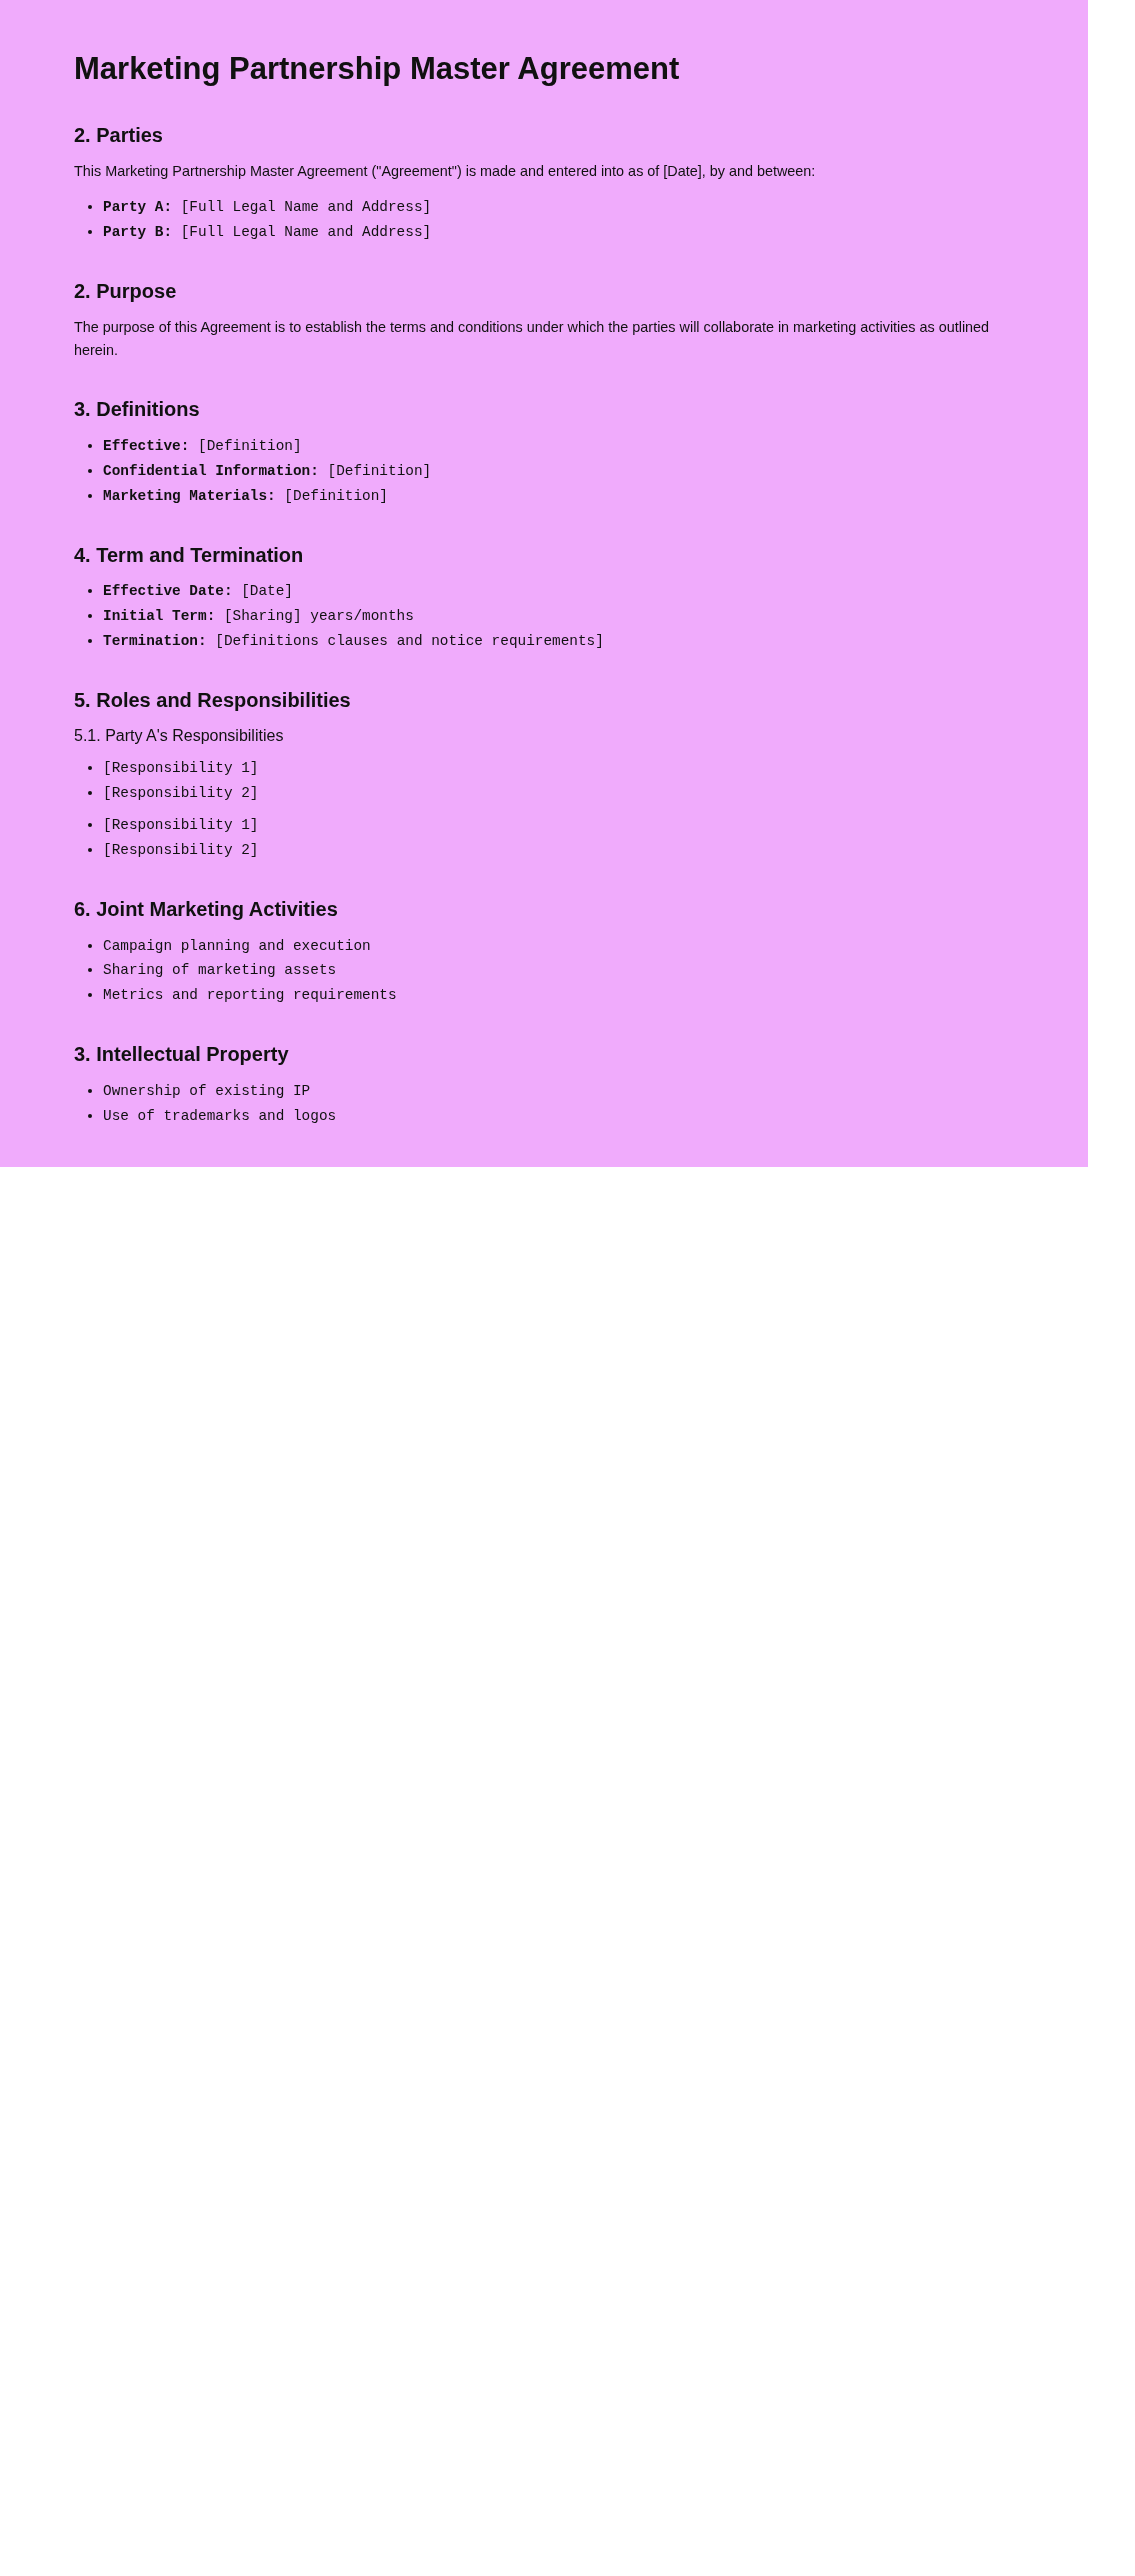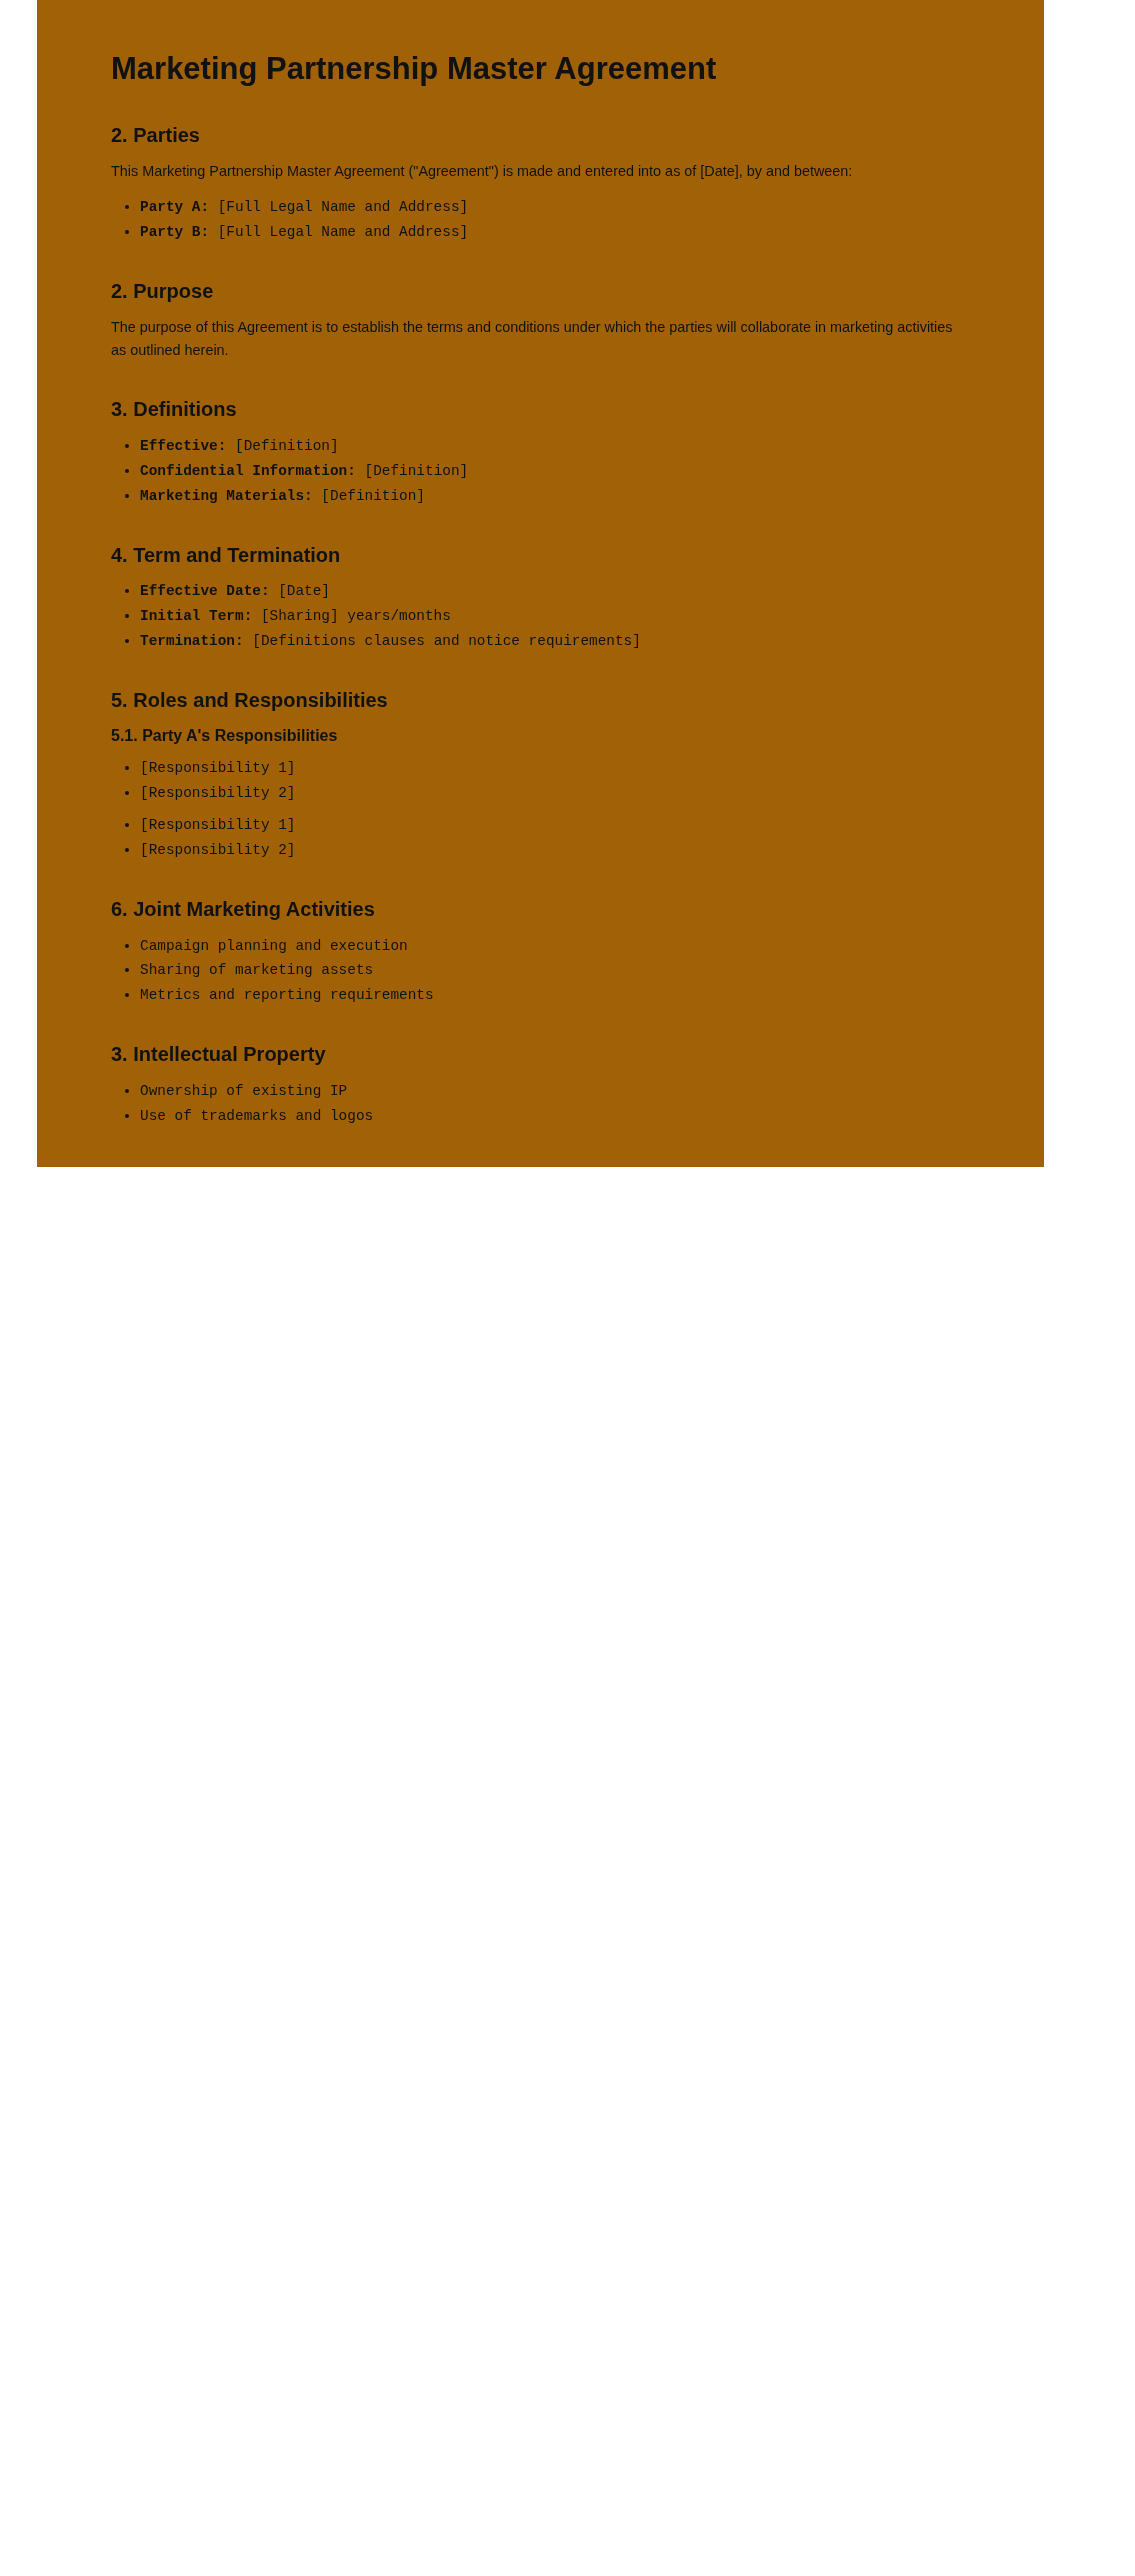--- a/index.html
+++ b/index.html
@@ -9,25 +9,24 @@
     }
     body {
       width: 1136px;
       height: 2576px;
       overflow: hidden;
       font-family: "Liberation Sans", sans-serif;
       color: #111111;
     }
     .viewport {
       position: relative;
-      width: 1007px;
+      width: 1088px;
       height: 1167px;
       overflow: hidden;
-      background: #a16207;
-      margin-left: 37px;
+      background: #f0abfc;
     }
     .doc {
       padding: 36px 74px 0 74px;
       font-size: 14.4px;
       line-height: 1.6;
     }
     h1 {
       font-size: 31px;
       font-weight: bold;
       margin: 14.4px 0 34px 0;
@@ -36,21 +35,21 @@
     }
     h2 {
       font-size: 20px;
       font-weight: bold;
       margin: 0 0 12.6px 0;
       line-height: 1.3;
       color: #111;
     }
     h3 {
       font-size: 16px;
-      font-weight: bold;
+      font-weight: normal;
       margin: 0 0 10.8px 0;
       line-height: 1.3;
       color: #111;
     }
     p {
       margin: 0 0 12.6px 0;
     }
     ul {
       margin: 0 0 9px 0;
       padding-left: 29px;

